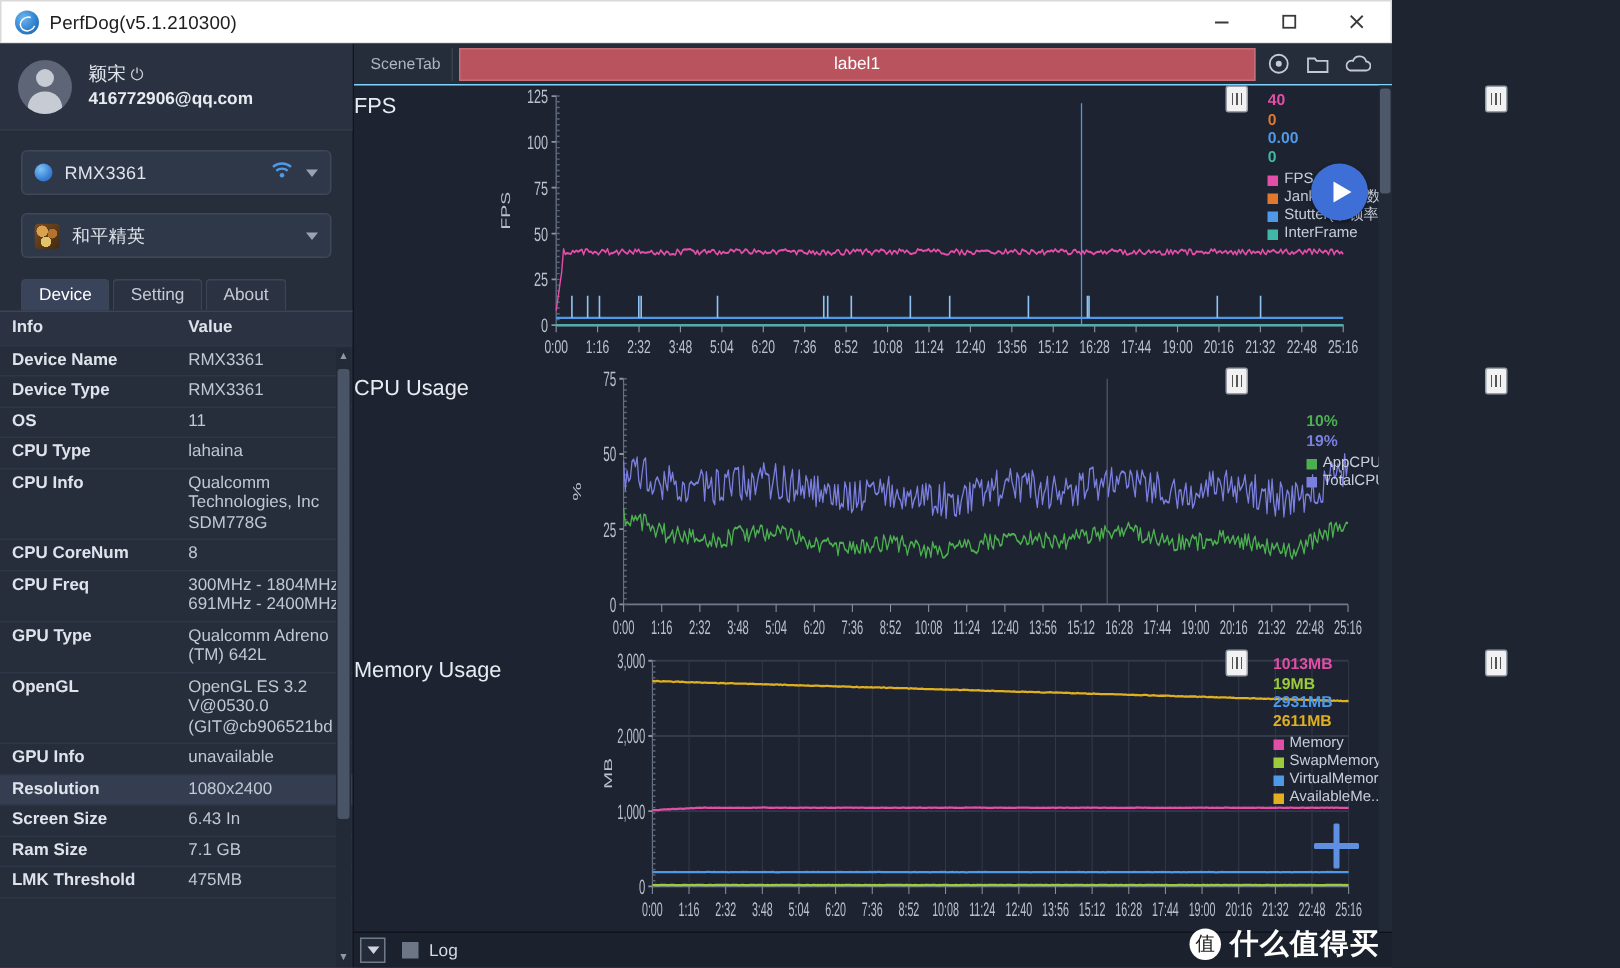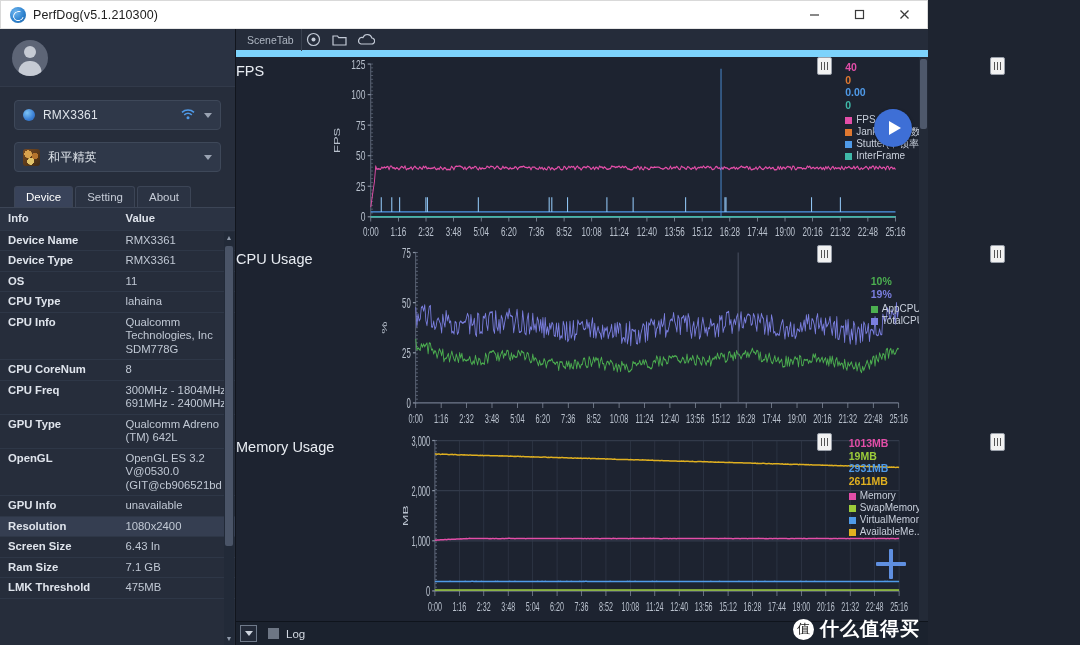--- a/index.html
+++ b/index.html
@@ -151,22 +151,22 @@
     position: absolute; left: 1px; top: 14px; width: 8px; height: 300px;
     background: #4a5costume; background: #4a5467; border-radius: 2px;
   }
   .varrow { position: absolute; left: 1px; width: 8px; text-align: center;
     color: #8e98a8; font-size: 7px; line-height: 8px; }
 
   
   .main { flex: 1; min-width: 0; background: #1d2330; display: flex; flex-direction: column; }
 
   .scenebar {
-    height: 28px; flex: none; display: flex; 
-    background: #252c3a; border-bottom: 7px solid #7dd3fc;
+    height: 28px; flex: none; display: flex; align-items: center;
+    background: #252c3a; border-bottom: 1px solid #7dd3fc;
     padding: 0 4px;
   }
   .scenetab {
     font-size: 10.5px; color: #aeb6c2; padding: 0 7px;
     height: 22px; display: flex; align-items: center;
     border-right: 1px solid #39414f;
   }
   .labelbar {
     flex: 1; height: 22px; margin: 0 4px;
     background: #b9545f; border: 1px solid #c76d76;
@@ -302,20 +302,26 @@
         </svg>
     </div>
   </div>
 
   <div class="body">
 
     <div class="sidebar">
 
       <div class="user">
         <div class="avatar"></div>
+        <div>
+          <div class="uname">
+            <span>颖宋</span><span class="upower">⏻</span>
+          </div>
+          <div class="umail">416772906@qq.com</div>
+        </div>
       </div>
 
       <div class="sel-wrap">
         <div class="select">
           <span class="dev-dot"></span>
           <span class="sel-text">RMX3361</span>
           <span class="wifi">
             <svg width="14" height="11" viewBox="0 0 14 11">
               <path d="M1 3.3 A9 9 0 0 1 13 3.3" fill="none" stroke="#4f9ae8" stroke-width="1.6"></path>
               <path d="M3.2 5.8 A6 6 0 0 1 10.8 5.8" fill="none" stroke="#4f9ae8" stroke-width="1.6"></path>
@@ -409,20 +415,21 @@
           <div class="vthumb"></div>
           <div class="varrow" style="bottom:2px">▼</div>
         </div>
       </div>
     </div>
 
     <div class="main">
 
       <div class="scenebar">
         <div class="scenetab">SceneTab</div>
+        <div class="labelbar">label1</div>
         <div class="sb-icons">
           <span>
             <svg width="15" height="15" viewBox="0 0 15 15">
                 <circle cx="7.5" cy="7.5" r="6" fill="none" stroke="#c3cad6" stroke-width="1.2"></circle>
                 <circle cx="7.5" cy="7.5" r="2" fill="#c3cad6"></circle>
               </svg>
           </span>
           <span>
             <svg width="15" height="14" viewBox="0 0 15 14">
                 <path d="M1 3h4.5l1.2 1.6H14V12H1z" fill="none" stroke="#c3cad6" stroke-width="1.2"></path>

